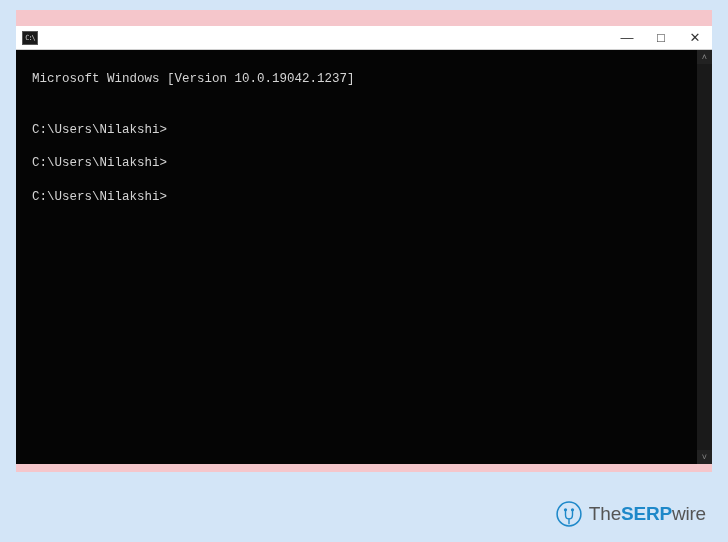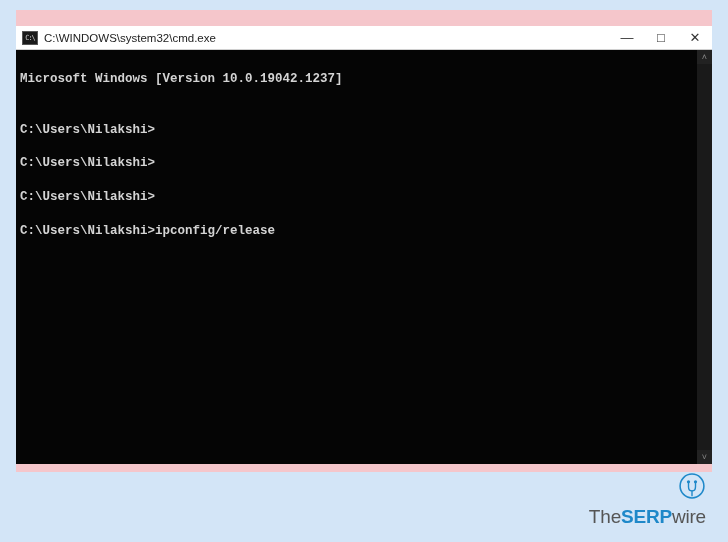--- a/index.html
+++ b/index.html
@@ -77,21 +77,21 @@
       flex: 1;
       background: #050505;
       color: #d4d4d4;
       font-family: "Consolas", "Courier New", monospace;
       font-size: 12.5px;
       line-height: 1.35;
       padding: 4px 0 4px 0;
       white-space: pre;
       overflow: hidden;
     }
-    .term-line { padding: 0 4px; font-weight: bold; }
+    .term-line { padding: 0 16px; }
     .scrollbar {
       width: 15px;
       height: 100%;
       background: #1a1a1a;
       position: relative;
     }
     .scroll-up, .scroll-down {
       position: absolute;
       left: 0;
       width: 100%;
@@ -108,23 +108,22 @@
     .pink-strip-bottom {
       width: 100%;
       height: 8px;
       background: #f5c6cb;
     }
     .watermark {
       position: absolute;
       right: 22px;
       bottom: 14px;
       display: flex;
-      align-items: flex-end;
+      align-items: center;
       gap: 6px;
-      flex-direction: column;
     }
     .wm-icon {
       width: 28px;
       height: 28px;
     }
     .wm-text {
       font-size: 19px;
       color: #555;
       font-weight: 400;
       letter-spacing: -0.2px;
@@ -135,36 +134,34 @@
     }
   </style>
 </head>
 <body>
 
 <div class="outer-frame">
   <div class="pink-strip-top"></div>
 
   <div class="titlebar">
     <div class="titlebar-icon">C:\</div>
-    <div class="titlebar-text">C:\WINDOWS\system32\cmd.exe</div>
     <div class="window-controls">
       <div class="wc-btn">—</div>
       <div class="wc-btn">□</div>
       <div class="wc-btn">✕</div>
     </div>
   </div>
 
   <div class="terminal-wrap">
     <div class="terminal">
 <div class="term-line">Microsoft Windows [Version 10.0.19042.1237]</div>
 <div class="term-line"></div>
 <div class="term-line">C:\Users\Nilakshi&gt;</div>
 <div class="term-line">C:\Users\Nilakshi&gt;</div>
 <div class="term-line">C:\Users\Nilakshi&gt;</div>
-<div class="term-line">C:\Users\Nilakshi&gt;ipconfig/release</div>
     </div>
     <div class="scrollbar">
       <div class="scroll-up">˄</div>
       <div class="scroll-down">˅</div>
     </div>
   </div>
 
   <div class="pink-strip-bottom"></div>
 </div>
 

